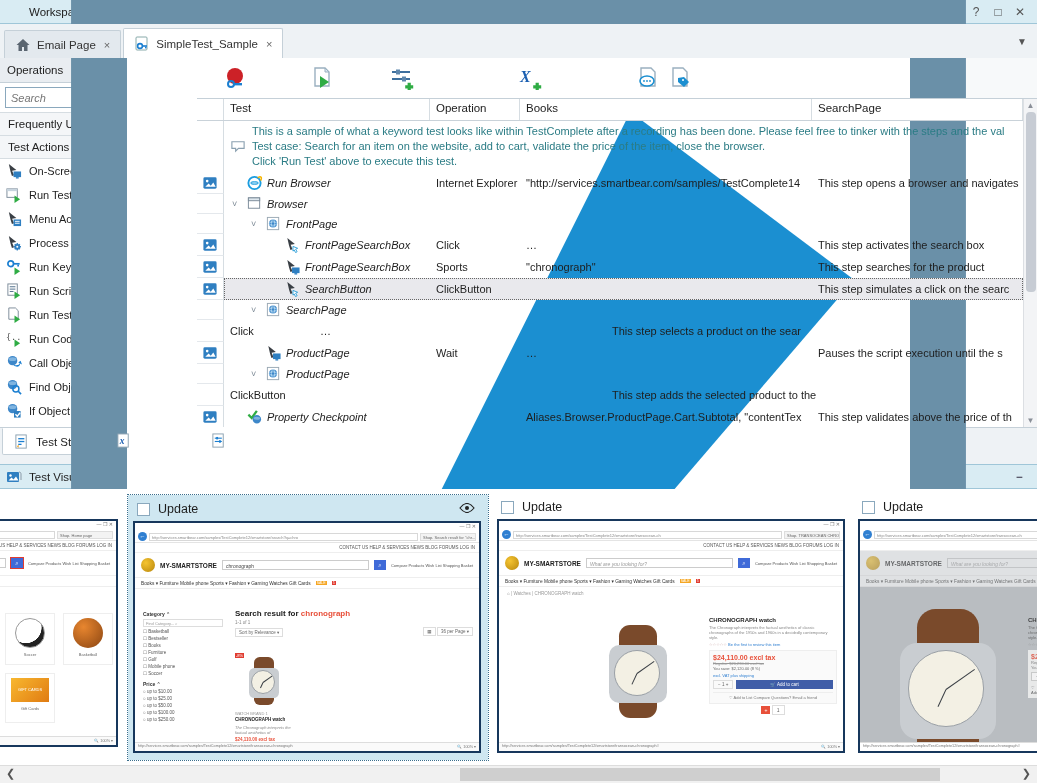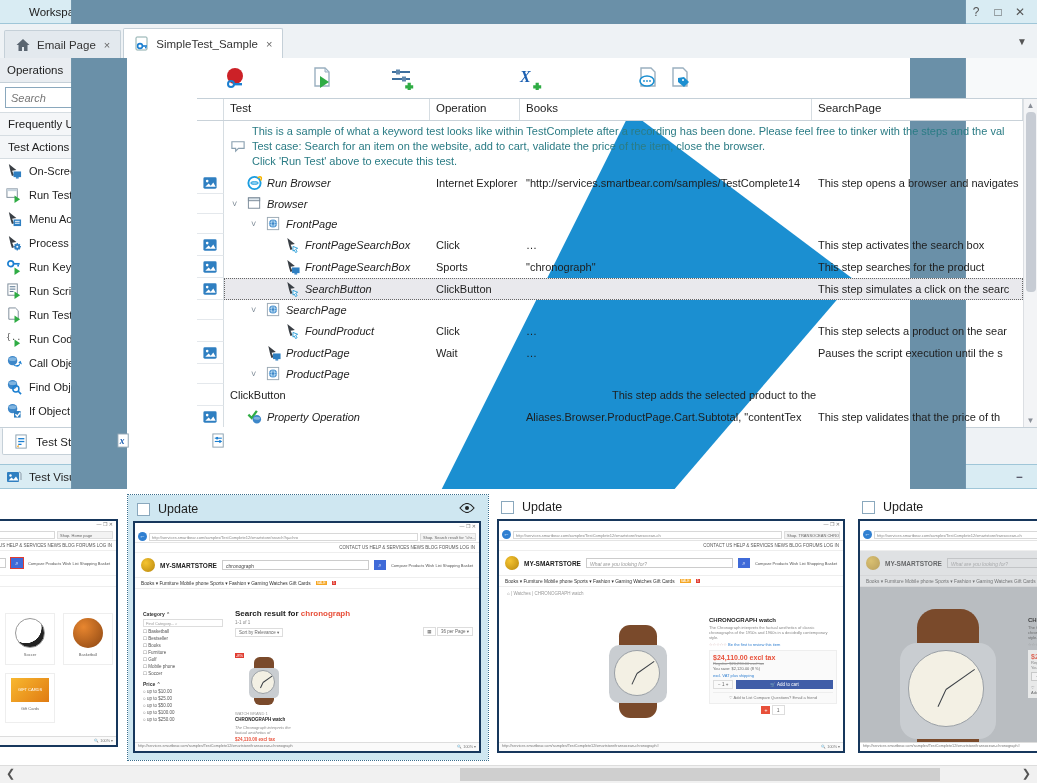--- a/index.html
+++ b/index.html
@@ -595,30 +595,20 @@
                   <span>SearchPage</span>
                 </div>
                 <div class="cell c-op"></div>
                 <div class="cell c-val"></div>
                 <div class="cell c-desc"></div>
               </div>
             </div>
             <div class="g-row" style="height: 22px;">
               <div class="gut"></div>
               <div class="cells">
-                <div class="cell c-item" style="padding-left:46px">
-                  <span class="chev"></span>
-                  <span class="treeicon">
-                    <svg viewBox="0 0 17 17">
-                      <path d="M3 1l8 6.5-4.5.8L8.5 13l-2.2.8L4.8 9z" fill="#3a3f45"></path>
-                      <path d="M9 10l5 2-2.2 1 1.6 2.6-1.6 1-1.5-2.8L9 15z" fill="#fff" stroke="#2f9fd9" stroke-width="1"></path>
-                    </svg>
-                  </span>
-                  <span>FoundProduct</span>
-                </div>
                 <div class="cell c-op">Click</div>
                 <div class="cell c-val">…</div>
                 <div class="cell c-desc">This step selects a product on the sear</div>
               </div>
             </div>
             <div class="g-row" style="height: 22px;">
               <div class="gut">
                 <span class="ic16">
                   <svg viewBox="0 0 17 17">
                     <rect x="1.5" y="2.5" width="14" height="12" rx="1.5" fill="#2f7fc1"></rect>
@@ -685,25 +675,25 @@
               <div class="cells">
                 <div class="cell c-item" style="padding-left:8px">
                   <span class="chev"></span>
                   <span class="treeicon">
                     <svg viewBox="0 0 17 17">
                       <path d="M2 6l3.5 3.5L11 2" stroke="#2fac44" stroke-width="2.4" fill="none"></path>
                       <circle cx="11" cy="11" r="4.5" fill="#3d87c9"></circle>
                       <ellipse cx="11" cy="9.8" rx="3.4" ry="1.6" fill="#7fb4e0"></ellipse>
                     </svg>
                   </span>
-                  <span>Property Operation</span>
+                  <span>Property Checkpoint</span>
                 </div>
                 <div class="cell c-op"></div>
                 <div class="cell c-val">Aliases.Browser.ProductPage.Cart.Subtotal, "contentTex</div>
-                <div class="cell c-desc">This step validates that the price of th</div>
+                <div class="cell c-desc">This step validates above the price of th</div>
               </div>
             </div>
           </div>
       </div>
       <div class="g-vscroll">
         <span class="ar">▲</span>
         <div class="thumb"></div>
         <div class="rest"></div>
         <span class="ar">▼</span>
       </div>

